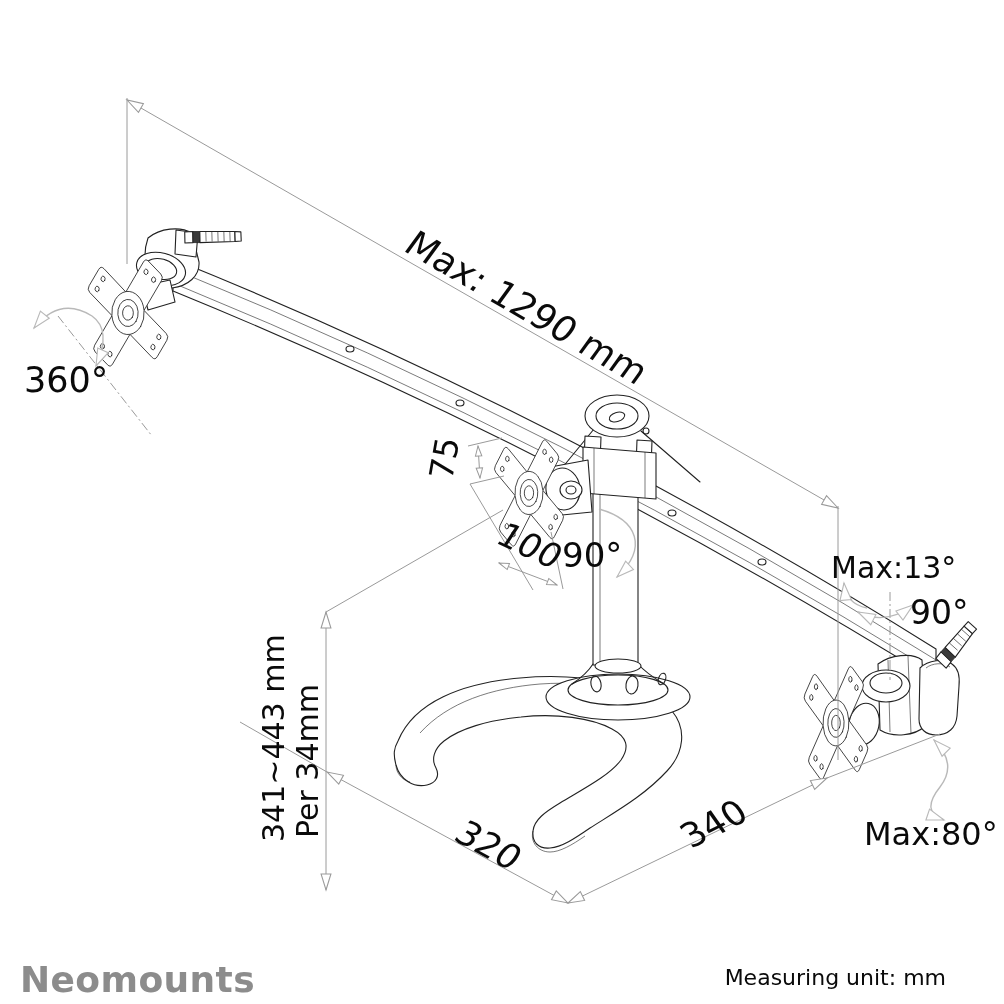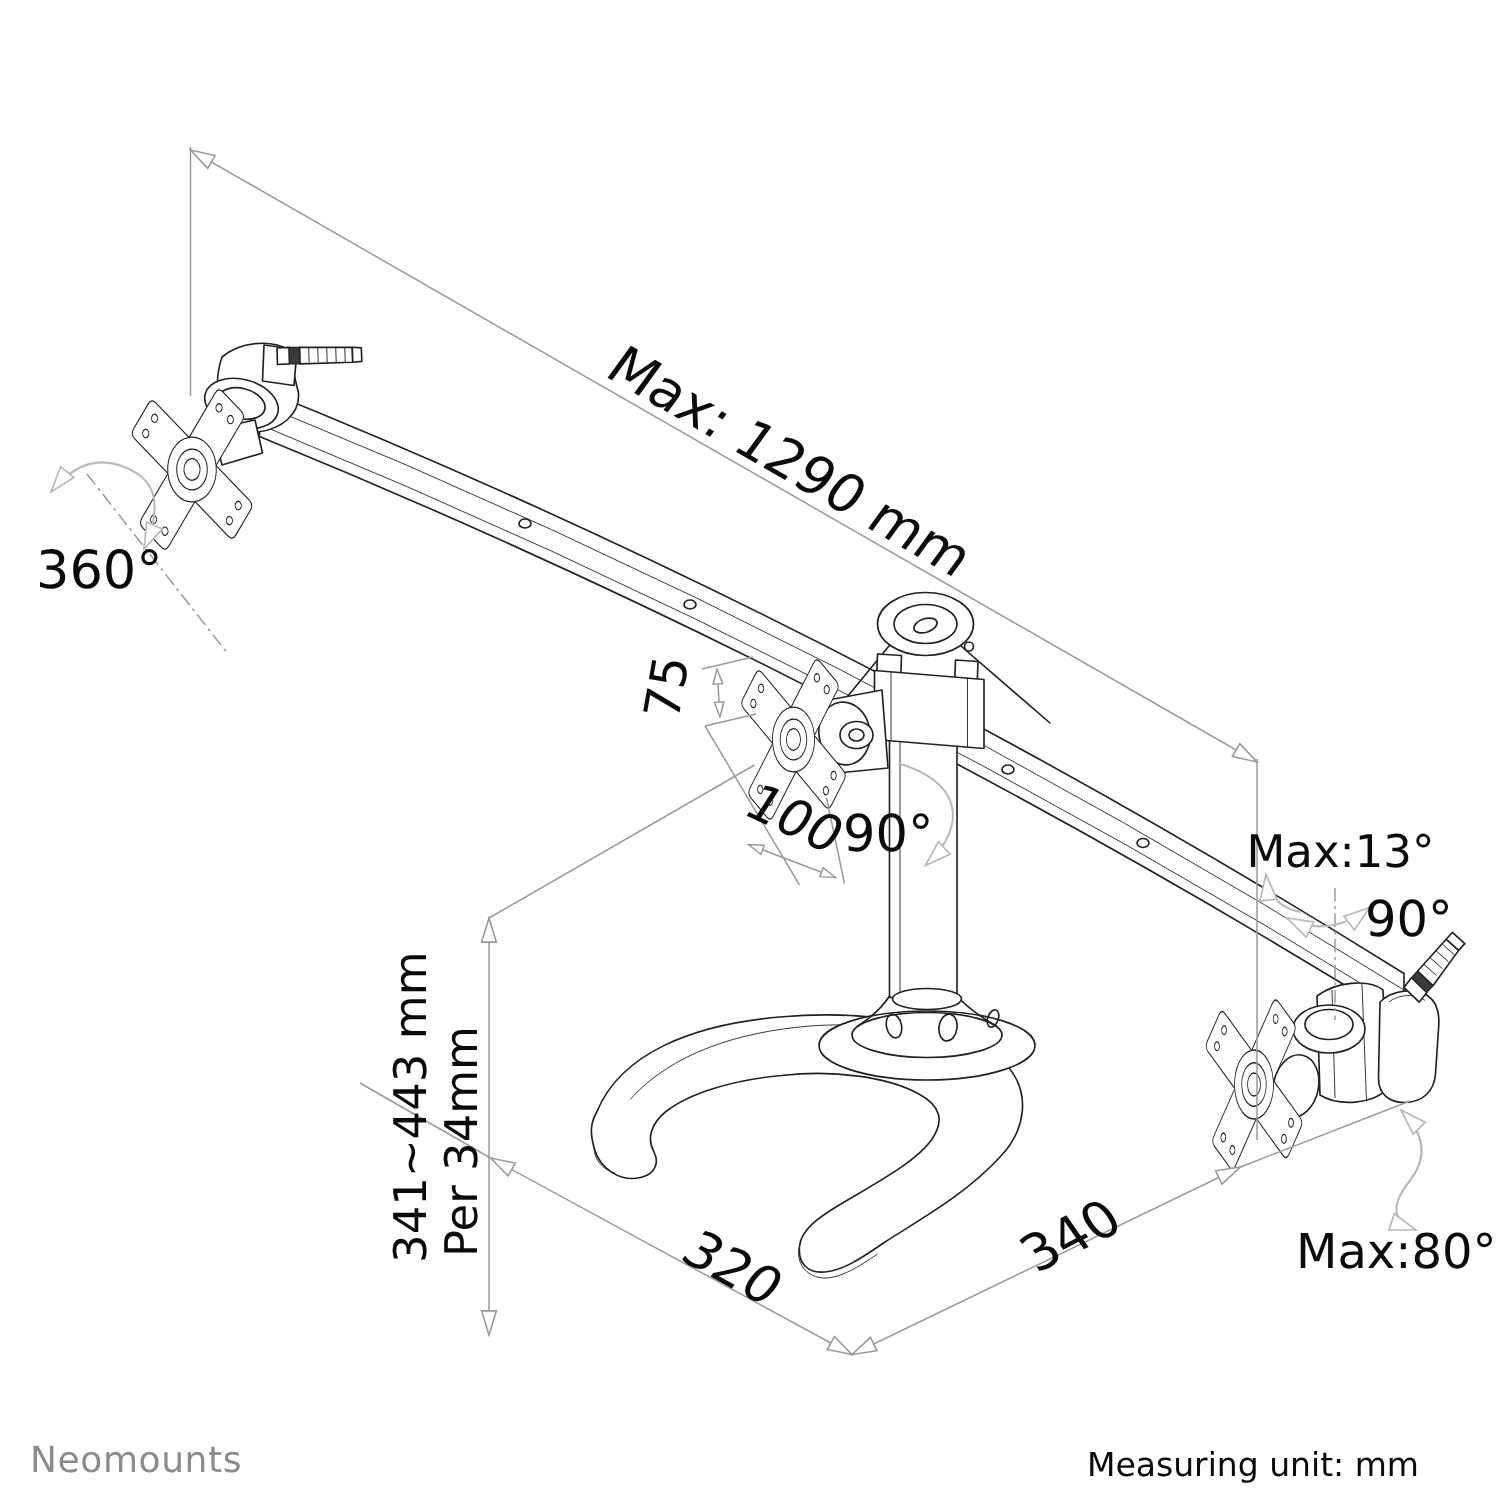--- a/index.html
+++ b/index.html
@@ -14,21 +14,21 @@
   .k{fill:#fff;stroke:var(--line);stroke-width:1.1;stroke-linejoin:round;stroke-linecap:round;}
   .l{fill:none;stroke:var(--line);stroke-width:1.1;stroke-linejoin:round;stroke-linecap:round;}
   .t{fill:none;stroke:var(--line);stroke-width:0.6;}
   .d{fill:none;stroke:var(--construction);stroke-width:1;}
   .dd{fill:none;stroke:var(--construction);stroke-width:1;stroke-dasharray:9 3 2 3;}
   .g{fill:none;stroke:var(--gesture);stroke-width:1.4;}
   .dk{fill:#3a3a3a;stroke:var(--line);stroke-width:0.8;}
   .mk-d{fill:#fff;stroke:var(--construction);stroke-width:1;}
   .mk-g{fill:#fff;stroke:var(--gesture);stroke-width:1;}
   text{fill:var(--text);}
-  .brand{position:absolute;left:20px;top:959px;font-size:24px;font-weight:400;
+  .brand{position:absolute;left:20px;top:959px;font-size:36px;font-weight:700;
          letter-spacing:.4px;color:var(--brand-gray);}
   .unit{position:absolute;right:58px;top:965px;font-size:22px;color:var(--text);}
 </style>
 </head>
 <body>
 
 <div class="canvas">
 
 <svg width="1004" height="1004" viewBox="0 0 1004 1004">
   <defs>

